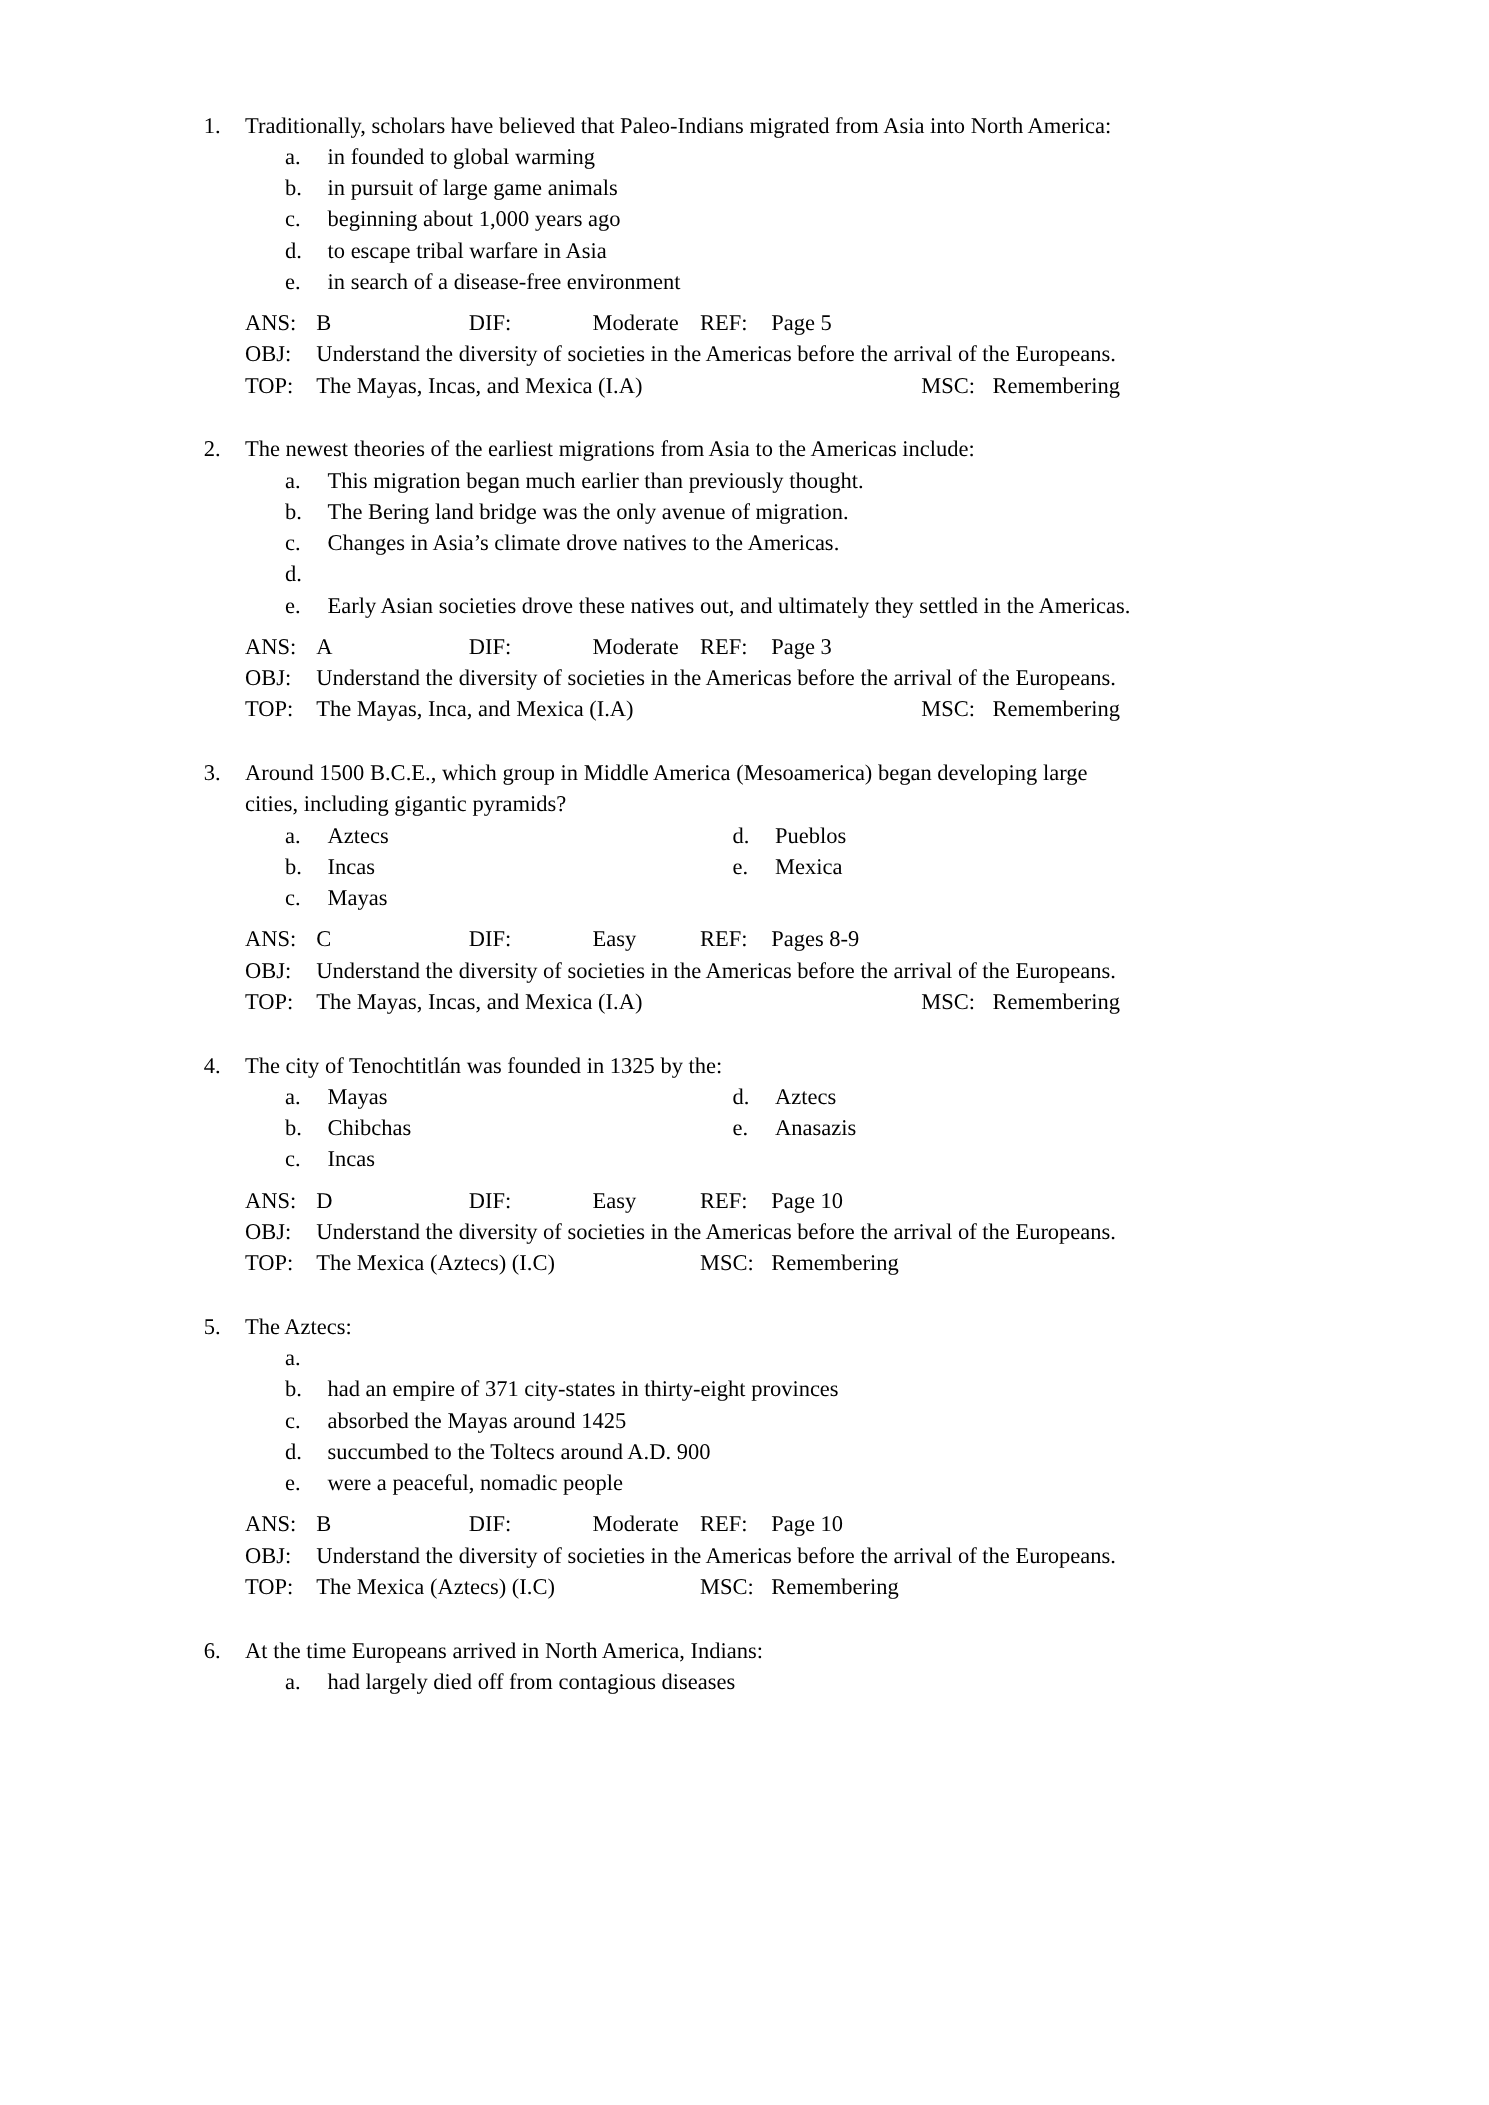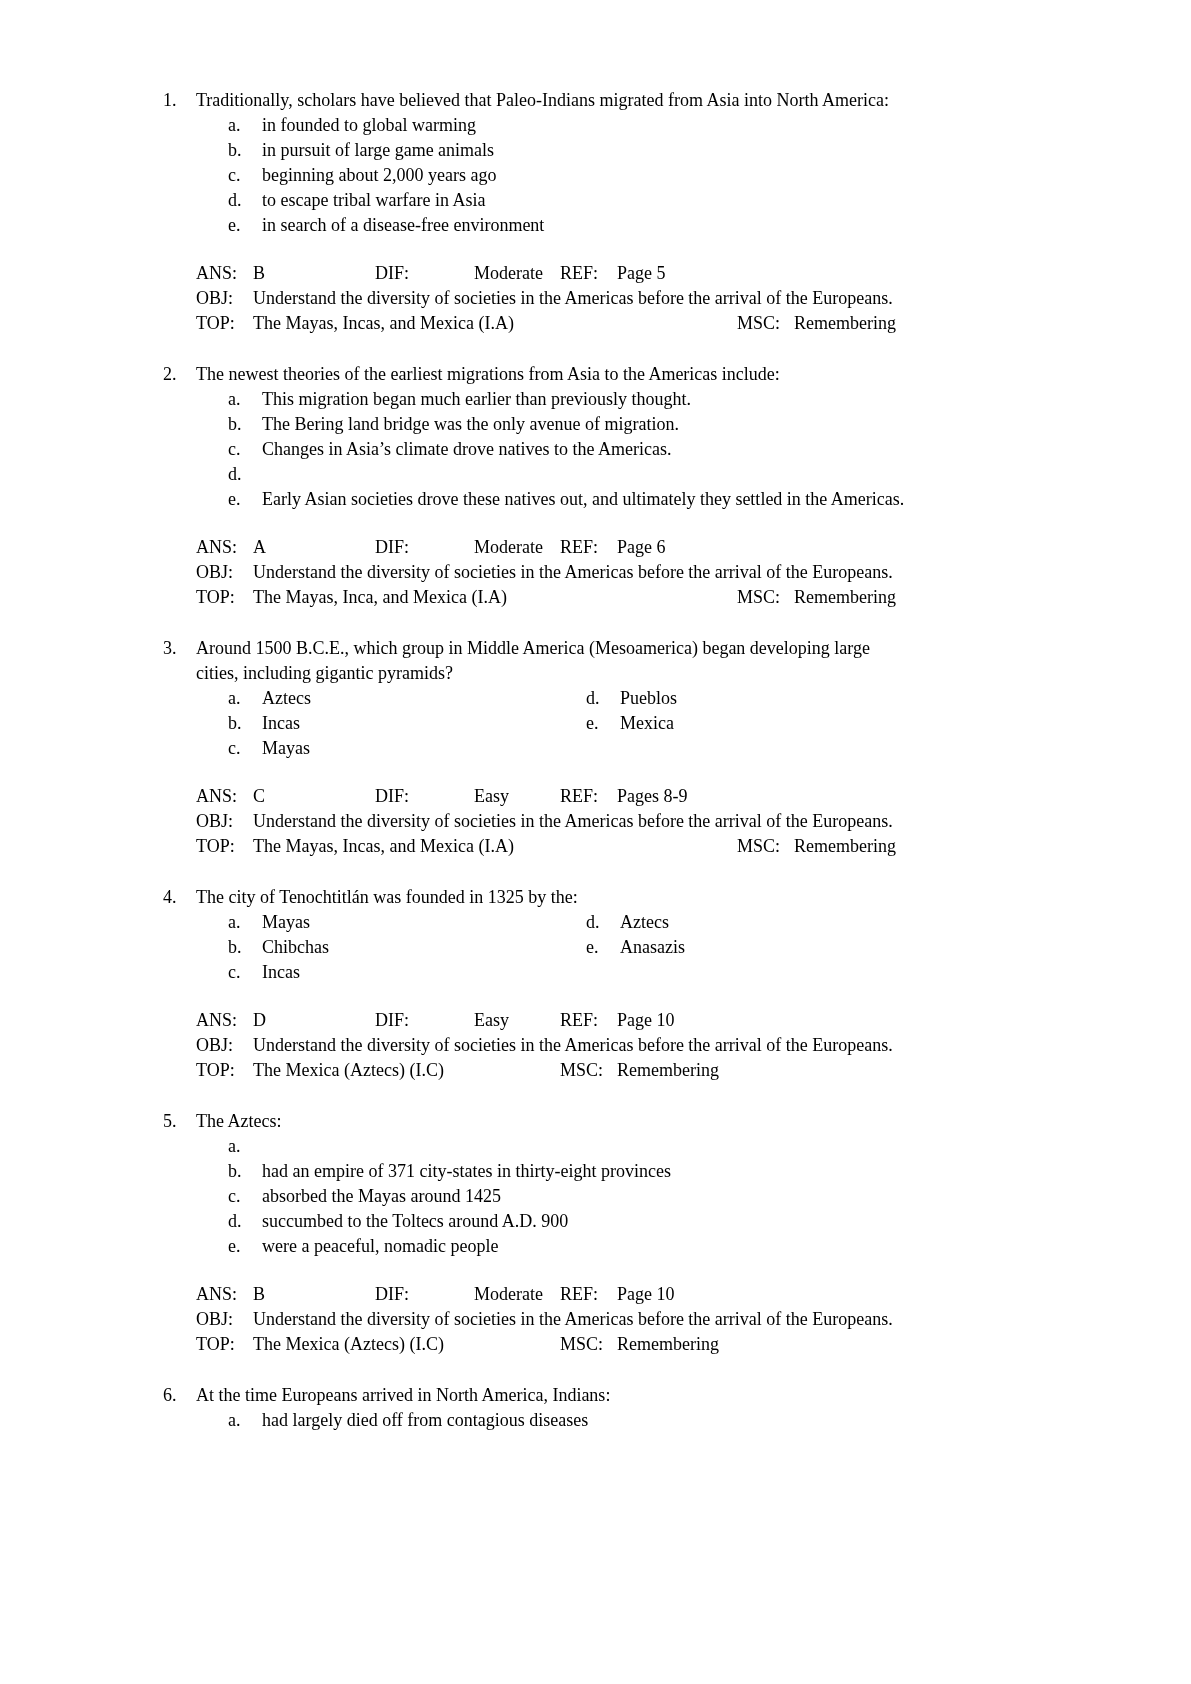--- a/index.html
+++ b/index.html
@@ -20,21 +20,21 @@
   .q-num { width: 33px; flex: none; }
   .q-body { width: 805px; flex: none; }
   .q-text { white-space: pre-line; }
   .options { padding-left: 32px; }
   .opt { display: flex; }
   .opt-letter { width: 34px; flex: none; }
   .opt-text { white-space: nowrap; }
   .two-col .opt-row { display: flex; }
   .two-col .opt { flex: none; }
   .two-col .opt.left { width: 358px; }
-  .answer { margin-top: 23px; }
+  .answer { margin-top: 8px; }
   .ans-line { display: flex; white-space: nowrap; }
   .cell { display: inline-flex; flex: none; }
   .lbl { width: 57px; flex: none; }
   .val { white-space: nowrap; }
   .ans-cell { width: 179px; }
   .dif-cell { width: 185px; gap: 42px; }
   .top-cell.wide { width: 541px; }
   .top-cell.narrow { width: 364px; }
 </style>
 </head>
@@ -50,21 +50,21 @@
             <span class="opt">
               <span class="opt-letter">a.</span>
               <span class="opt-text">in founded to global warming</span>
             </span>
             <span class="opt">
               <span class="opt-letter">b.</span>
               <span class="opt-text">in pursuit of large game animals</span>
             </span>
             <span class="opt">
               <span class="opt-letter">c.</span>
-              <span class="opt-text">beginning about 2,000 years ago</span>
+              <span class="opt-text">beginning about 1,000 years ago</span>
             </span>
             <span class="opt">
               <span class="opt-letter">d.</span>
               <span class="opt-text">to escape tribal warfare in Asia</span>
             </span>
             <span class="opt">
               <span class="opt-letter">e.</span>
               <span class="opt-text">in search of a disease-free environment</span>
             </span>
           </div>
@@ -132,21 +132,21 @@
               <span class="cell ans-cell">
                 <span class="lbl">ANS:</span>
                 <span class="val">A</span>
               </span>
               <span class="cell dif-cell">
                 <span class="lbl">DIF:</span>
                 <span class="val">Moderate</span>
               </span>
               <span class="cell ref-cell">
                 <span class="lbl">REF:</span>
-                <span class="val">Page 6</span>
+                <span class="val">Page 3</span>
               </span>
             </div>
             <div class="ans-line">
               <span class="cell obj-cell">
                 <span class="lbl">OBJ:</span>
                 <span class="val">Understand the diversity of societies in the Americas before the arrival of the Europeans.</span>
               </span>
             </div>
             <div class="ans-line">
               <span class="cell top-cell wide">

